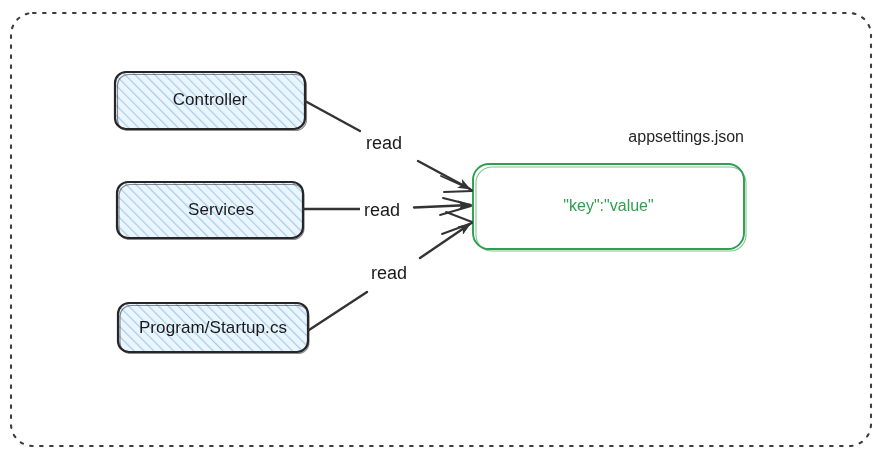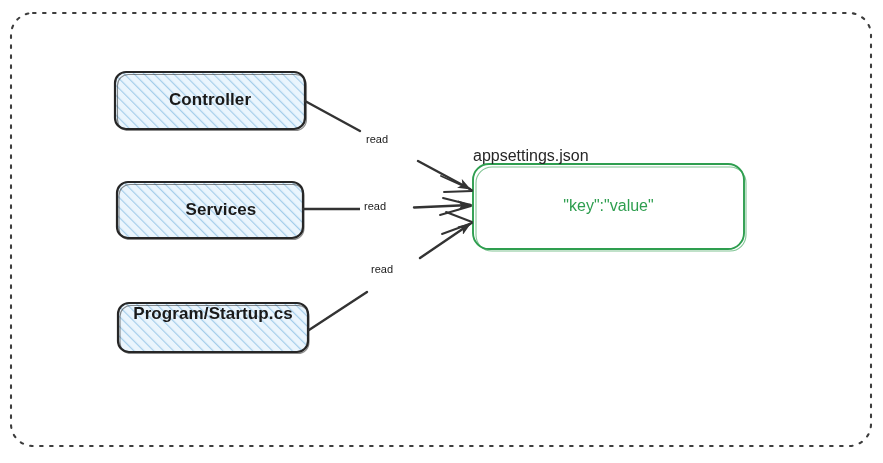--- a/index.html
+++ b/index.html
@@ -35,37 +35,36 @@
   .node-label {
     position: absolute;
     font-size: 17px;
     color: #1a1a1a;
     white-space: nowrap;
     text-align: center;
     letter-spacing: 0.1px;
   }
   .node-label.source {
     font-size: 17px;
-    font-weight: bold;
   }
   .green-text {
     position: absolute;
     font-size: 16px;
     color: #2e9e4f;
     white-space: nowrap;
   }
   .file-caption {
     position: absolute;
     font-size: 16px;
     color: #262626;
     white-space: nowrap;
   }
   .edge-label {
     position: absolute;
-    font-size: 11px;
+    font-size: 18px;
     color: #1a1a1a;
     background: #ffffff;
     padding: 1px 4px;
     white-space: nowrap;
   }
 </style>
 </head>
 <body>
 
 <div id="canvas">
@@ -125,23 +124,23 @@
       <path d="M440,215 L471,206"></path>
       <path d="M446,212 L472,222"></path>
       <path d="M442,234 L472,223"></path>
     </g>
   </svg>
 
   <div class="node-label source" style="left:115px; top:90px; width:190px;">Controller</div>
 
   <div class="node-label source" style="left:117px; top:200px; width:208px;">Services</div>
 
-  <div class="node-label source" style="left:118px; top:304px; width:190px;">Program/Startup.cs</div>
+  <div class="node-label source" style="left:118px; top:318px; width:190px;">Program/Startup.cs</div>
 
-  <div class="file-caption" style="left:473px; top:147px; width:271px; text-align:left;">appsettings.json</div>
+  <div class="file-caption" style="left:473px; top:128px; width:271px; text-align:right;">appsettings.json</div>
 
   <div class="green-text" style="left:473px; top:197px; width:271px; text-align:center;">"key":"value"</div>
 
   <div class="edge-label" style="left:362px; top:132px;">read</div>
 
   <div class="edge-label" style="left:360px; top:199px;">read</div>
 
   <div class="edge-label" style="left:367px; top:262px;">read</div>
 
 </div>

